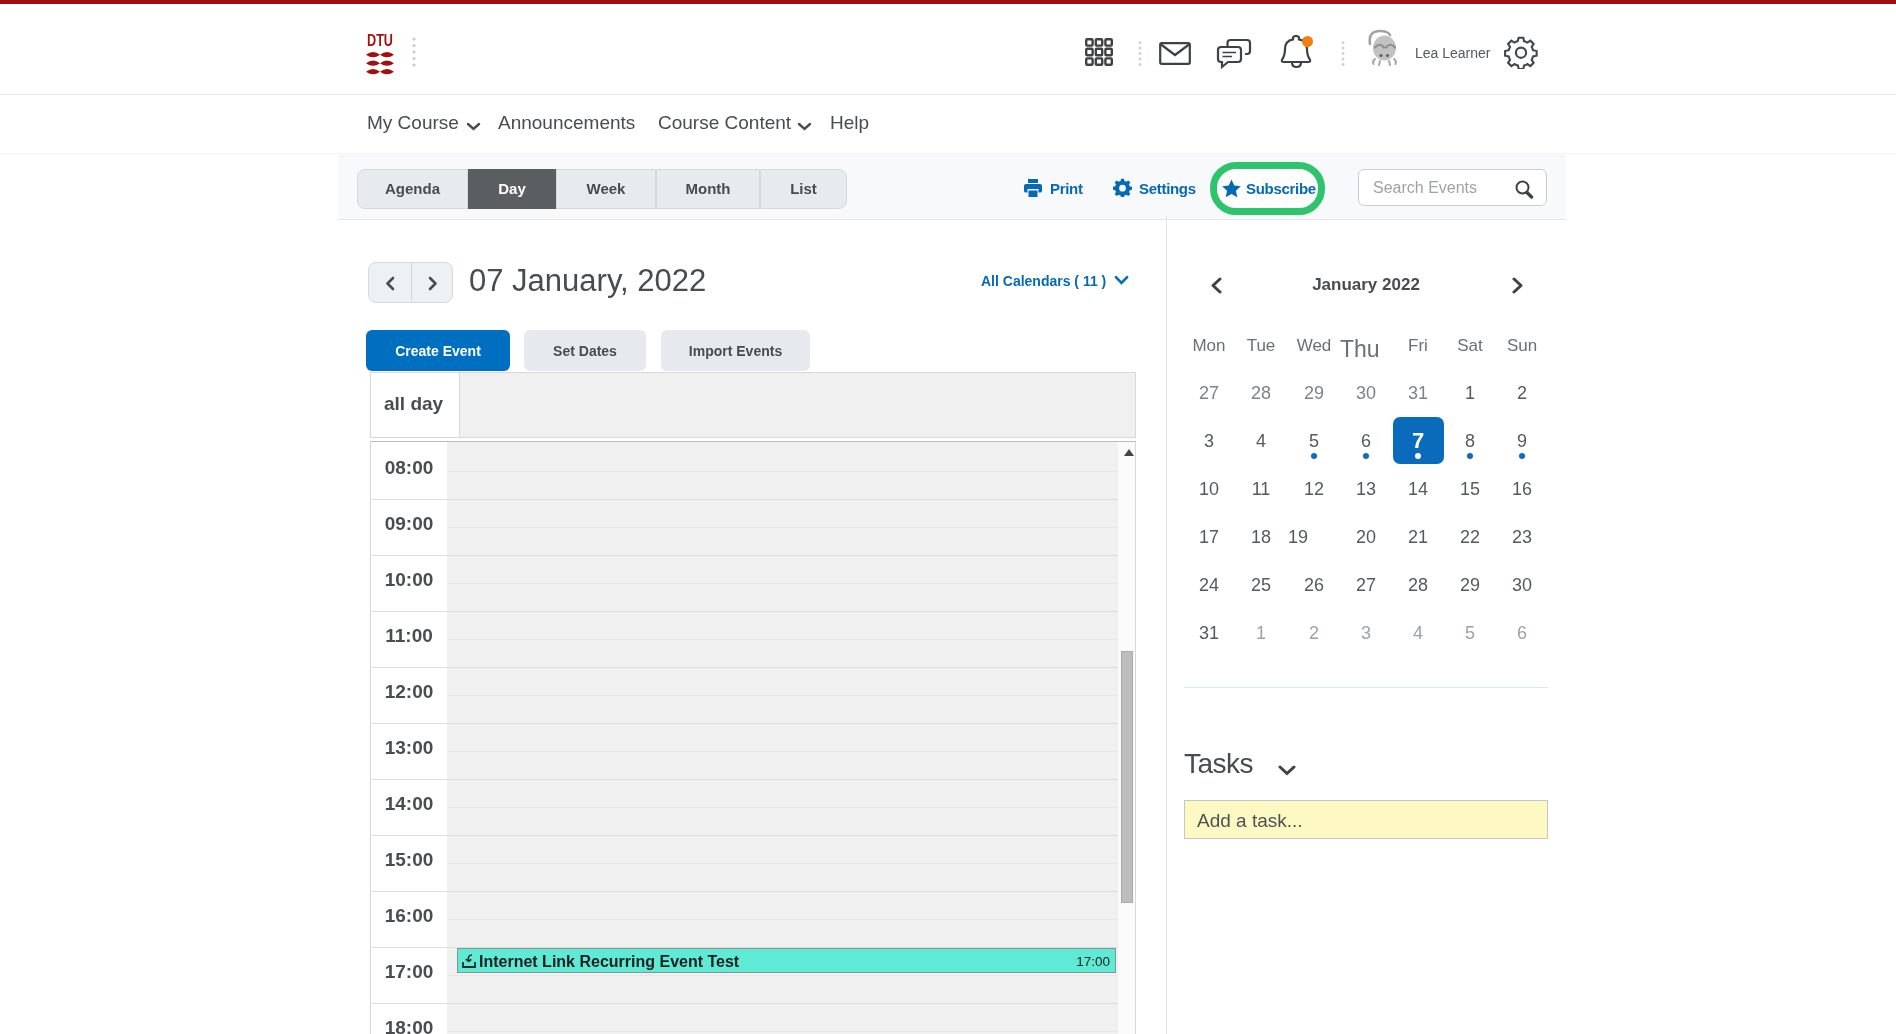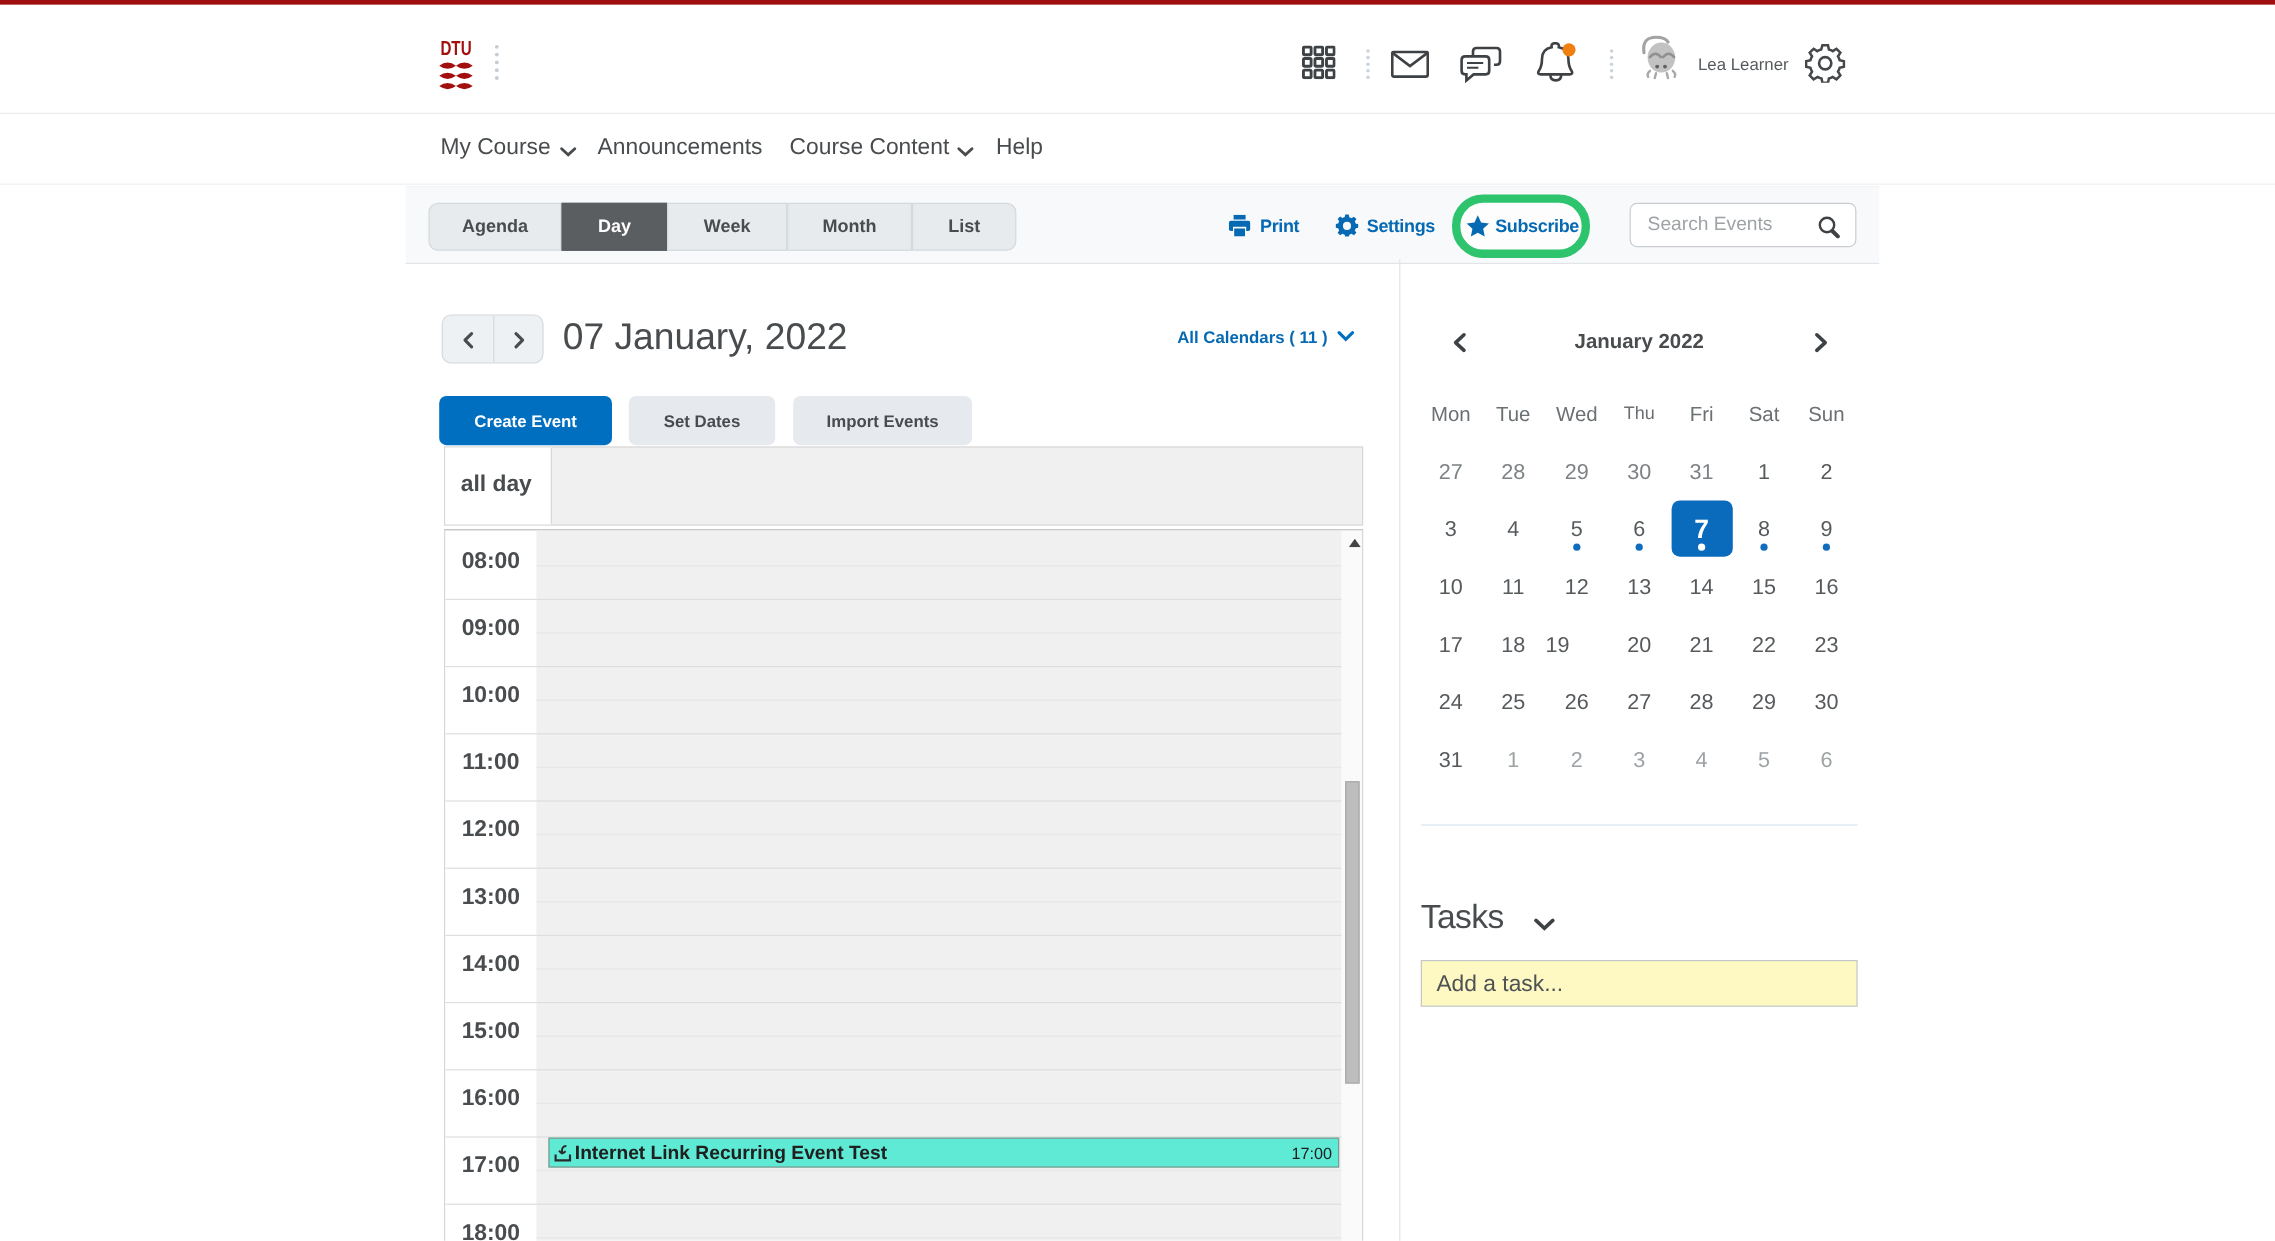--- a/index.html
+++ b/index.html
@@ -233,21 +233,21 @@
   <svg class="abs" style="left:26px; top:19px;" width="12" height="17" viewBox="0 0 12 17" fill="none" stroke="#3e4245" stroke-width="3" stroke-linecap="round" stroke-linejoin="round">
       <path d="M10 2 L3 8.5 L10 15"></path>
     </svg>
   <svg class="abs" style="left:328px; top:19px;" width="12" height="17" viewBox="0 0 12 17" fill="none" stroke="#3e4245" stroke-width="3" stroke-linecap="round" stroke-linejoin="round">
       <path d="M2 2 L9 8.5 L2 15"></path>
     </svg>
   <div class="abs" style="left:0; top:17px; width:364px; text-align:center; font-size:17px; font-weight:bold; color:#494c4e;">January 2022</div>
   <span class="abs" style="left:-1px; top:78px; width:52px; text-align:center; font-size:17px; color:#6b7073;">Mon</span>
   <span class="abs" style="left:51px; top:78px; width:52px; text-align:center; font-size:17px; color:#6b7073;">Tue</span>
   <span class="abs" style="left:104px; top:78px; width:52px; text-align:center; font-size:17px; color:#6b7073;">Wed</span>
-  <span class="abs" style="left:156px; top:78px; width:52px; text-align:center; font-size:15px; color:#6b7073;">Thu</span>
+  <span class="abs" style="left:156px; top:78px; width:52px; text-align:left; font-size:23px; color:#6b7073;">Thu</span>
   <span class="abs" style="left:208px; top:78px; width:52px; text-align:center; font-size:17px; color:#6b7073;">Fri</span>
   <span class="abs" style="left:260px; top:78px; width:52px; text-align:center; font-size:17px; color:#6b7073;">Sat</span>
   <span class="abs" style="left:312px; top:78px; width:52px; text-align:center; font-size:17px; color:#6b7073;">Sun</span>
   <div class="abs" style="left:209px; top:159px; width:51px; height:47px; background:#0a6bbd; border-radius:7px;"></div>
   <span class="abs" style="left:-1px; top:125px; width:52px; text-align:center; font-size:18px; color:#7d8285;">27</span>
   <span class="abs" style="left:51px; top:125px; width:52px; text-align:center; font-size:18px; color:#7d8285;">28</span>
   <span class="abs" style="left:104px; top:125px; width:52px; text-align:center; font-size:18px; color:#7d8285;">29</span>
   <span class="abs" style="left:156px; top:125px; width:52px; text-align:center; font-size:18px; color:#7d8285;">30</span>
   <span class="abs" style="left:208px; top:125px; width:52px; text-align:center; font-size:18px; color:#7d8285;">31</span>
   <span class="abs" style="left:260px; top:125px; width:52px; text-align:center; font-size:18px; color:#565a5c;">1</span>

